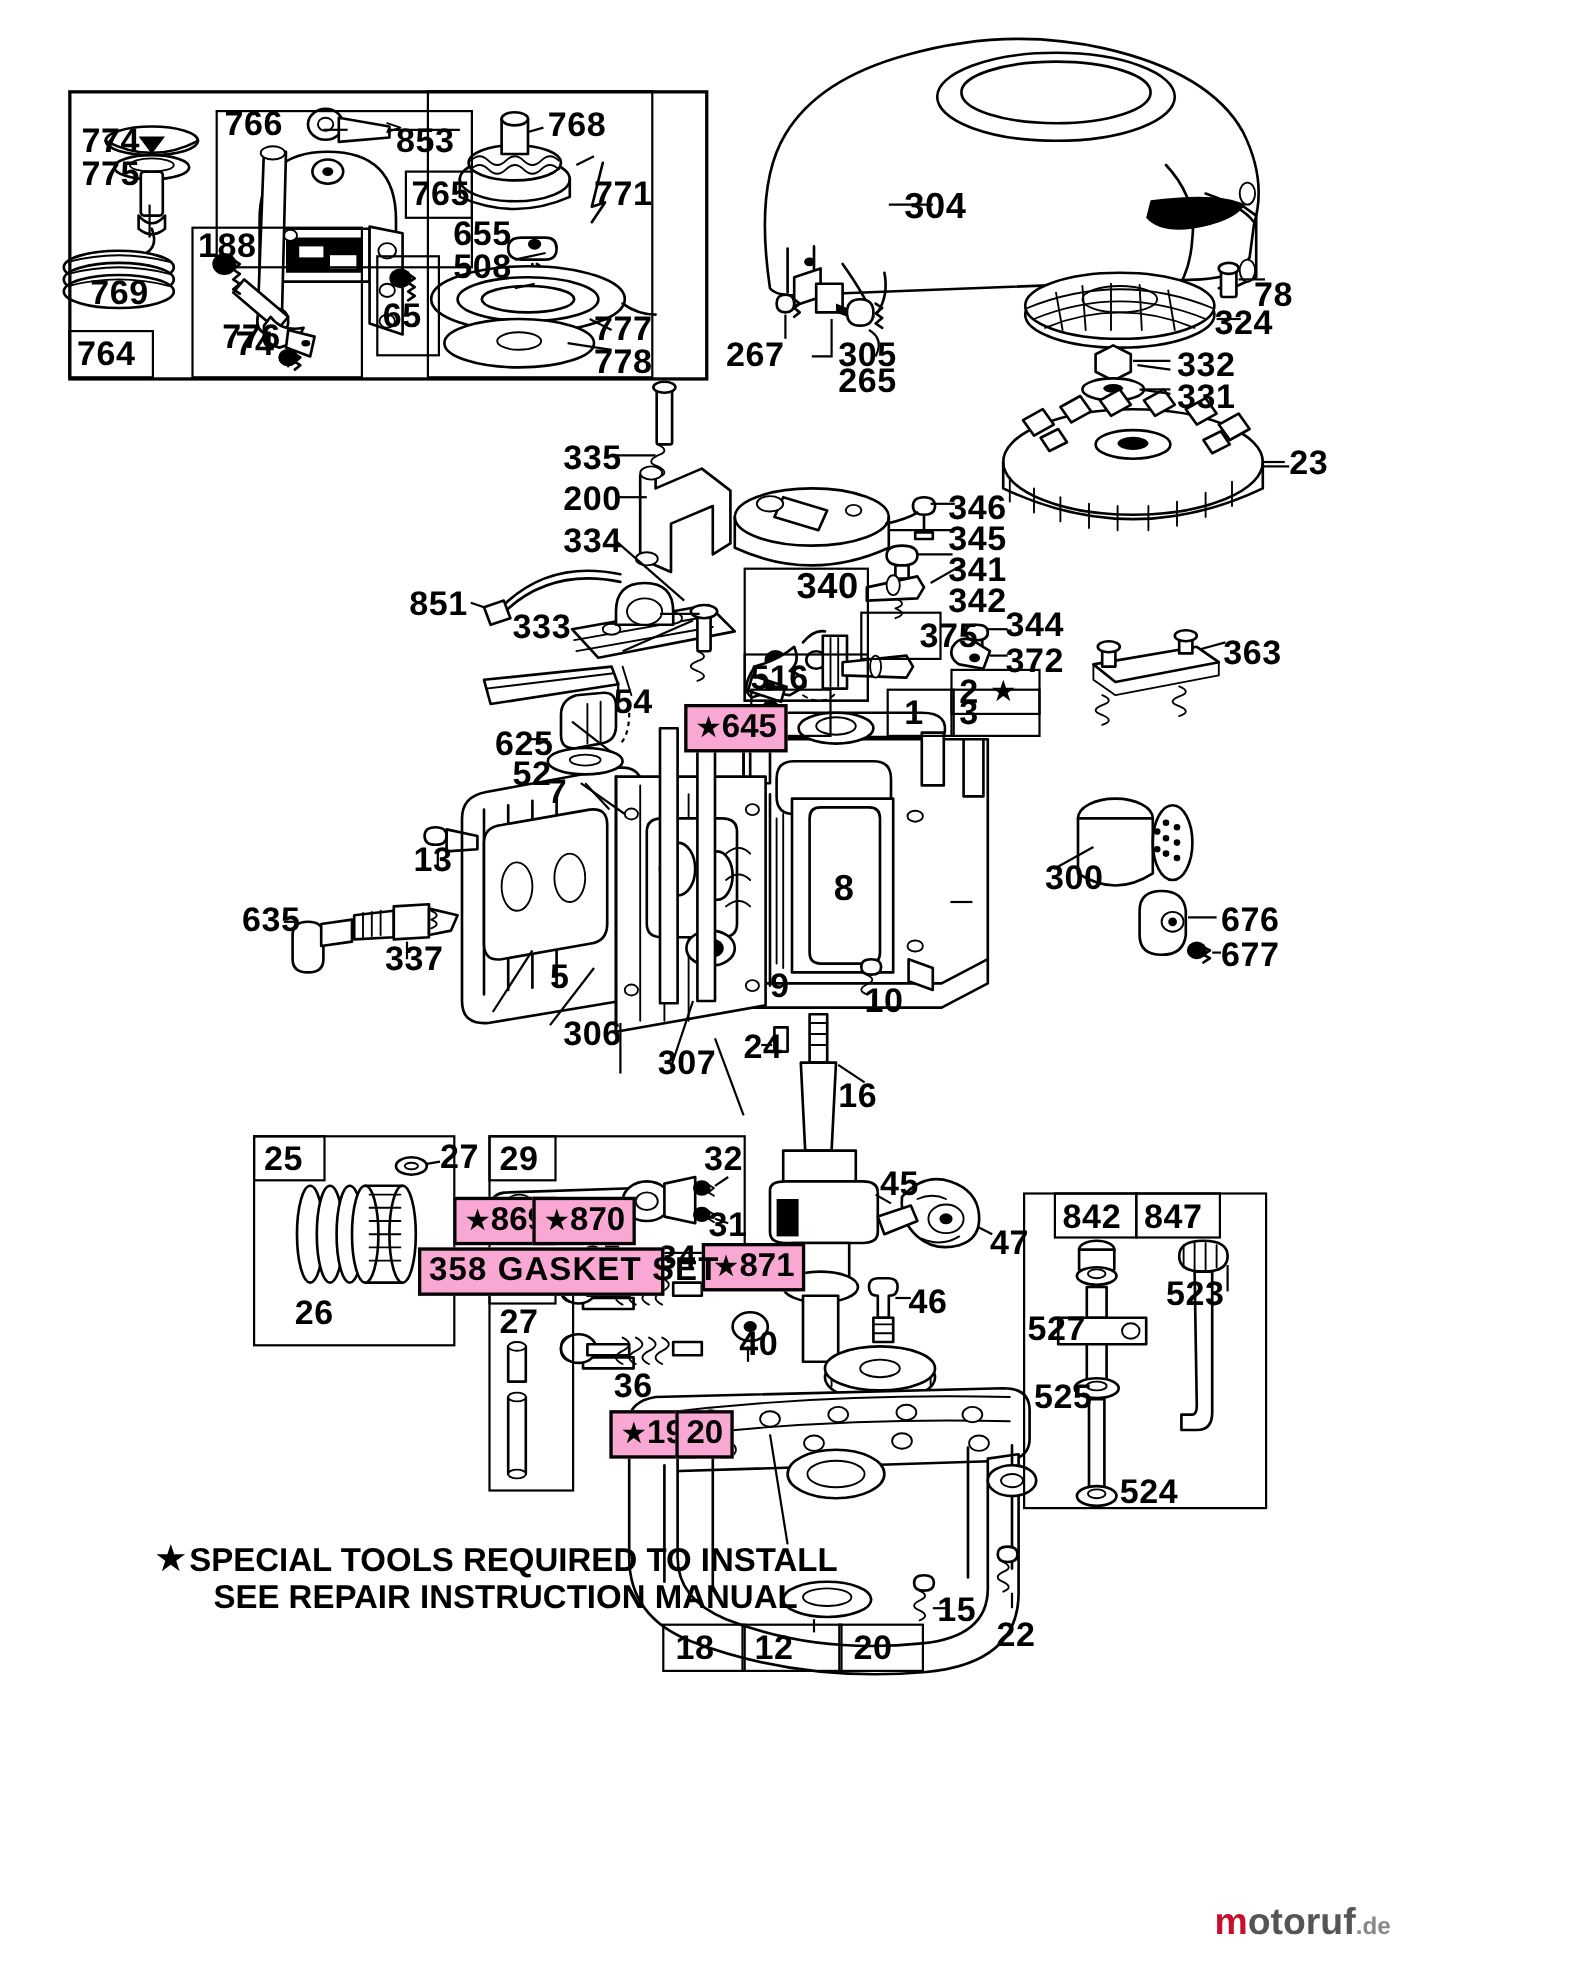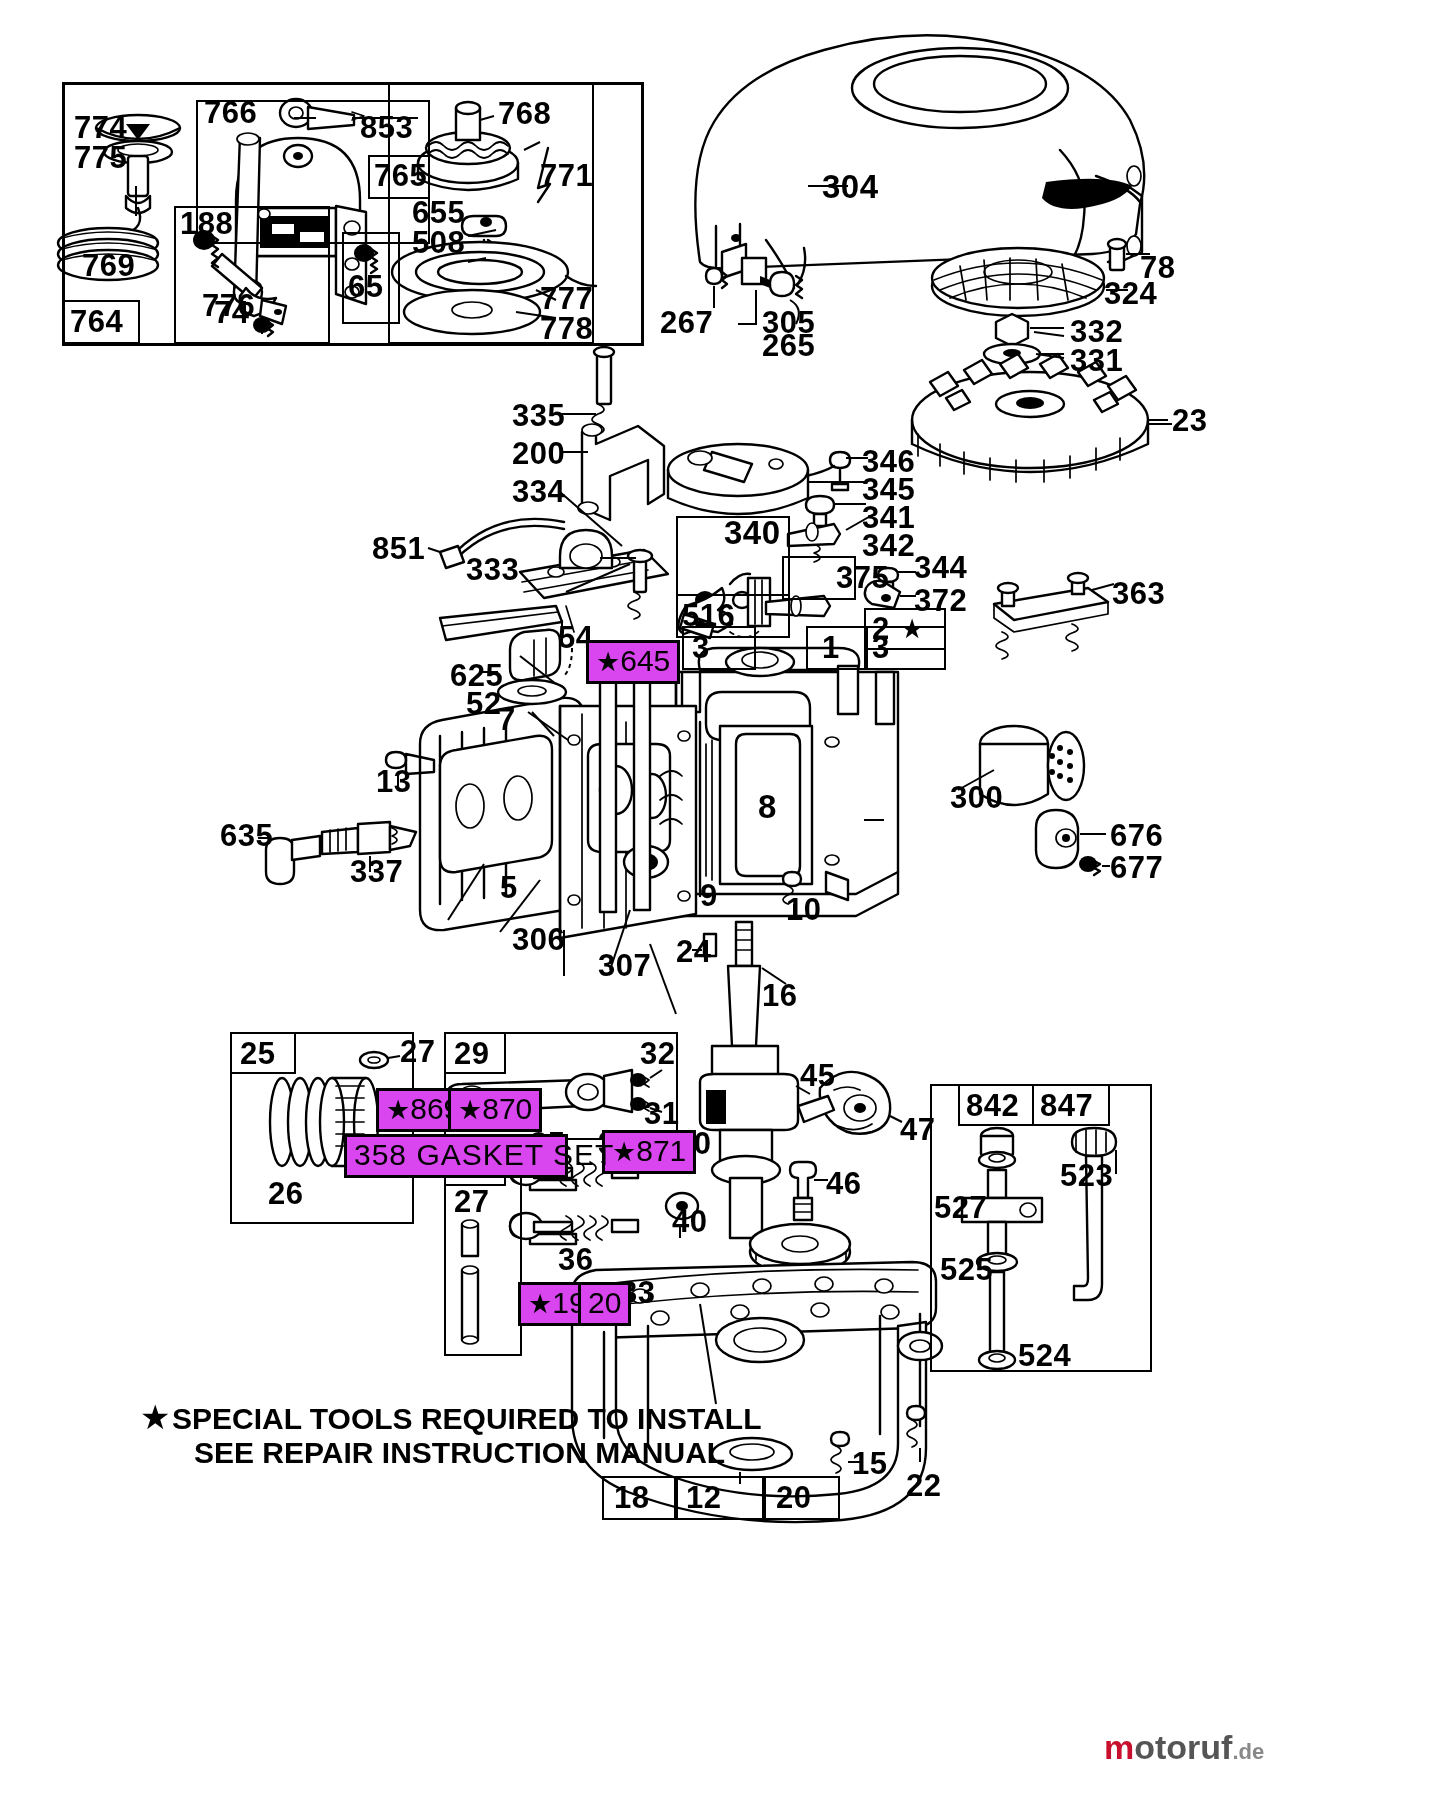--- a/index.html
+++ b/index.html
@@ -4,23 +4,23 @@
 <style>
   html,body{margin:0;padding:0;background:#fff;}
   body{width:1434px;height:1800px;position:relative;font-family:"Liberation Sans",sans-serif;color:#000;overflow:hidden;}
   #stage{position:absolute;left:0;top:0;width:1434px;height:1800px;}
   svg#art{position:absolute;left:0;top:0;width:1434px;height:1800px;}
 
   .lbl{position:absolute;font-family:"Liberation Sans",sans-serif;font-weight:700;
        font-size:31px;line-height:1;letter-spacing:.5px;white-space:nowrap;color:#000;}
   .lbl.lg{font-size:33px;}
 
-  .boxlbl{position:absolute;border:3px solid #000;background:#d946ef;
-          font-weight:400;font-size:30px;line-height:1;white-space:nowrap;
-          padding:3px 7px 5px 7px;color:#000;}
+  .boxlbl{position:absolute;border:3px solid #000;background:#f9a8d4;
+          font-weight:700;font-size:30px;line-height:1;white-space:nowrap;
+          padding:3px 7px 5px 7px;color:#000;margin-left:36px;}
 
   .panel{position:absolute;border:3px solid #000;background:transparent;}
   .panel.thin{border-width:2px;}
 
   .star{font-family:"DejaVu Sans",sans-serif;font-size:27px;line-height:1;}
 
   .footnote{position:absolute;font-weight:700;font-size:30px;line-height:1.12;white-space:pre;}
 
   .wm{position:absolute;font-weight:700;font-size:34px;letter-spacing:0px;}
   .wm .m{color:#c8102e;}

